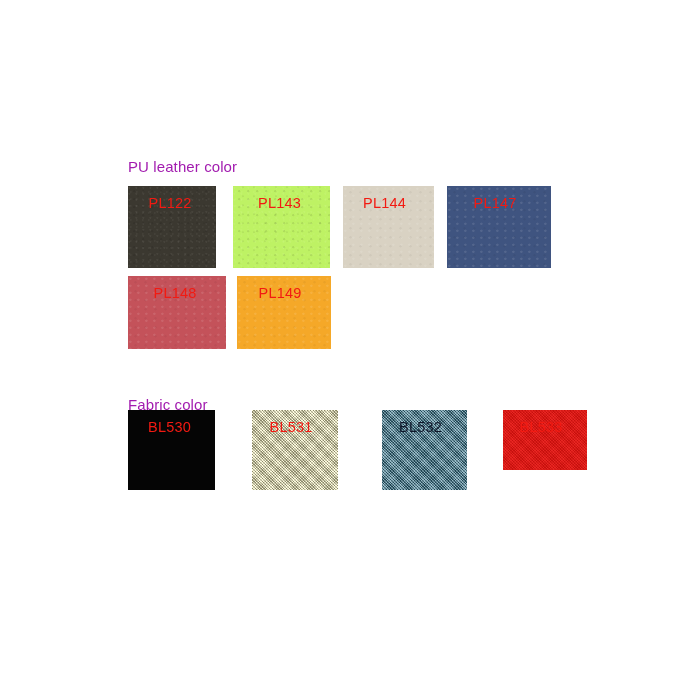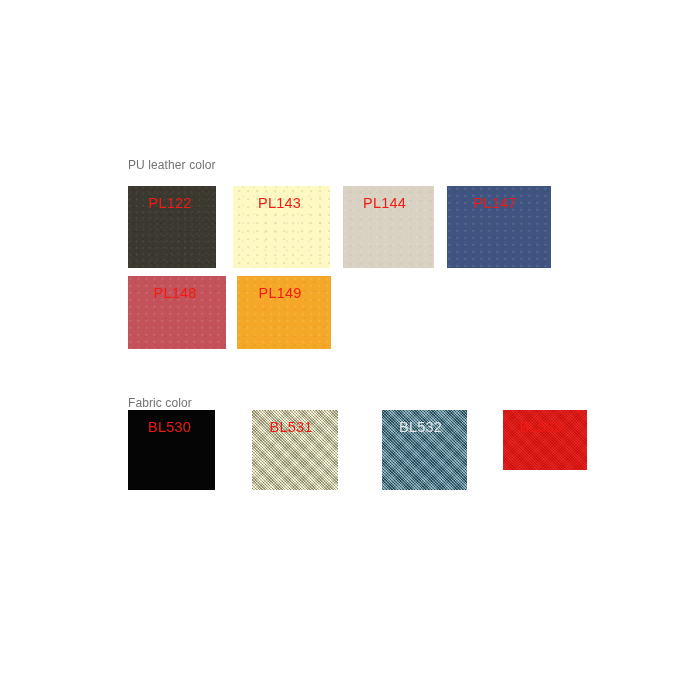--- a/index.html
+++ b/index.html
@@ -15,22 +15,22 @@
   }
   .sheet {
     position: relative;
     width: 700px;
     height: 700px;
   }
 
   
   .section-title {
     position: absolute;
-    font-size: 12px;
-    color: #737373;
+    font-size: 15px;
+    color: #a21caf;
     letter-spacing: 0.1px;
     white-space: nowrap;
     font-weight: 400;
   }
   #pu-title  { left: 128px; top: 158px; }
   #fab-title { left: 128px; top: 396px; }
 
   
   .swatch-row {
     position: absolute;
@@ -118,21 +118,21 @@
 <body>
 
 <div class="sheet">
 
   <div class="section-title" id="pu-title">PU leather color</div>
 
   <div class="swatch-row" id="pu-row-1">
       <div class="swatch grain" style="width: 88px; height: 82px; background: rgb(59, 56, 48); margin-right: 17px;">
         <span class="swatch-label nudge-left" style="color: rgb(242, 26, 18);">PL122</span>
       </div>
-      <div class="swatch grain" style="width: 97px; height: 82px; background: #fef9c3; margin-right: 13px;">
+      <div class="swatch grain" style="width: 97px; height: 82px; background: #bef264; margin-right: 13px;">
         <span class="swatch-label nudge-left" style="color: rgb(242, 26, 18);">PL143</span>
       </div>
       <div class="swatch grain-soft" style="width: 91px; height: 82px; background: rgb(217, 210, 195); margin-right: 13px;">
         <span class="swatch-label nudge-left2" style="color: rgb(242, 26, 18);">PL144</span>
       </div>
       <div class="swatch grain-soft" style="width: 104px; height: 82px; background: rgb(63, 84, 128);">
         <span class="swatch-label nudge-left2" style="color: rgb(242, 26, 18); text-align: center;">PL147</span>
       </div>
     </div>
 
@@ -148,20 +148,20 @@
   <div class="section-title" id="fab-title">Fabric color</div>
 
   <div class="swatch-row" id="fabric-row-1">
       <div class="swatch weave-none" style="width: 87px; height: 80px; background: rgb(5, 5, 5); margin-right: 9px;">
         <span class="swatch-label nudge-left" style="color: rgb(242, 26, 18);">BL530</span>
       </div>
       <div class="swatch weave" style="width: 86px; height: 80px; background: #fef9c3; margin-right: 16px;">
         <span class="swatch-label nudge-left2" style="color: rgb(242, 26, 18);">BL531</span>
       </div>
       <div class="swatch weave" style="width: 85px; height: 80px; background: rgb(58, 126, 150); margin-right: 8px;">
-        <span class="swatch-label nudge-left2" style="color: #e5e5e5;">BL532</span>
+        <span class="swatch-label nudge-left2" style="color: #0f172a;">BL532</span>
       </div>
       <div class="swatch weave-faint" style="width: 84px; height: 60px; background: rgb(232, 19, 15);">
         <span class="swatch-label nudge-left2" style="color: rgb(242, 26, 18);">BL533</span>
       </div>
     </div>
 
 </div>
 
 </body></html>

